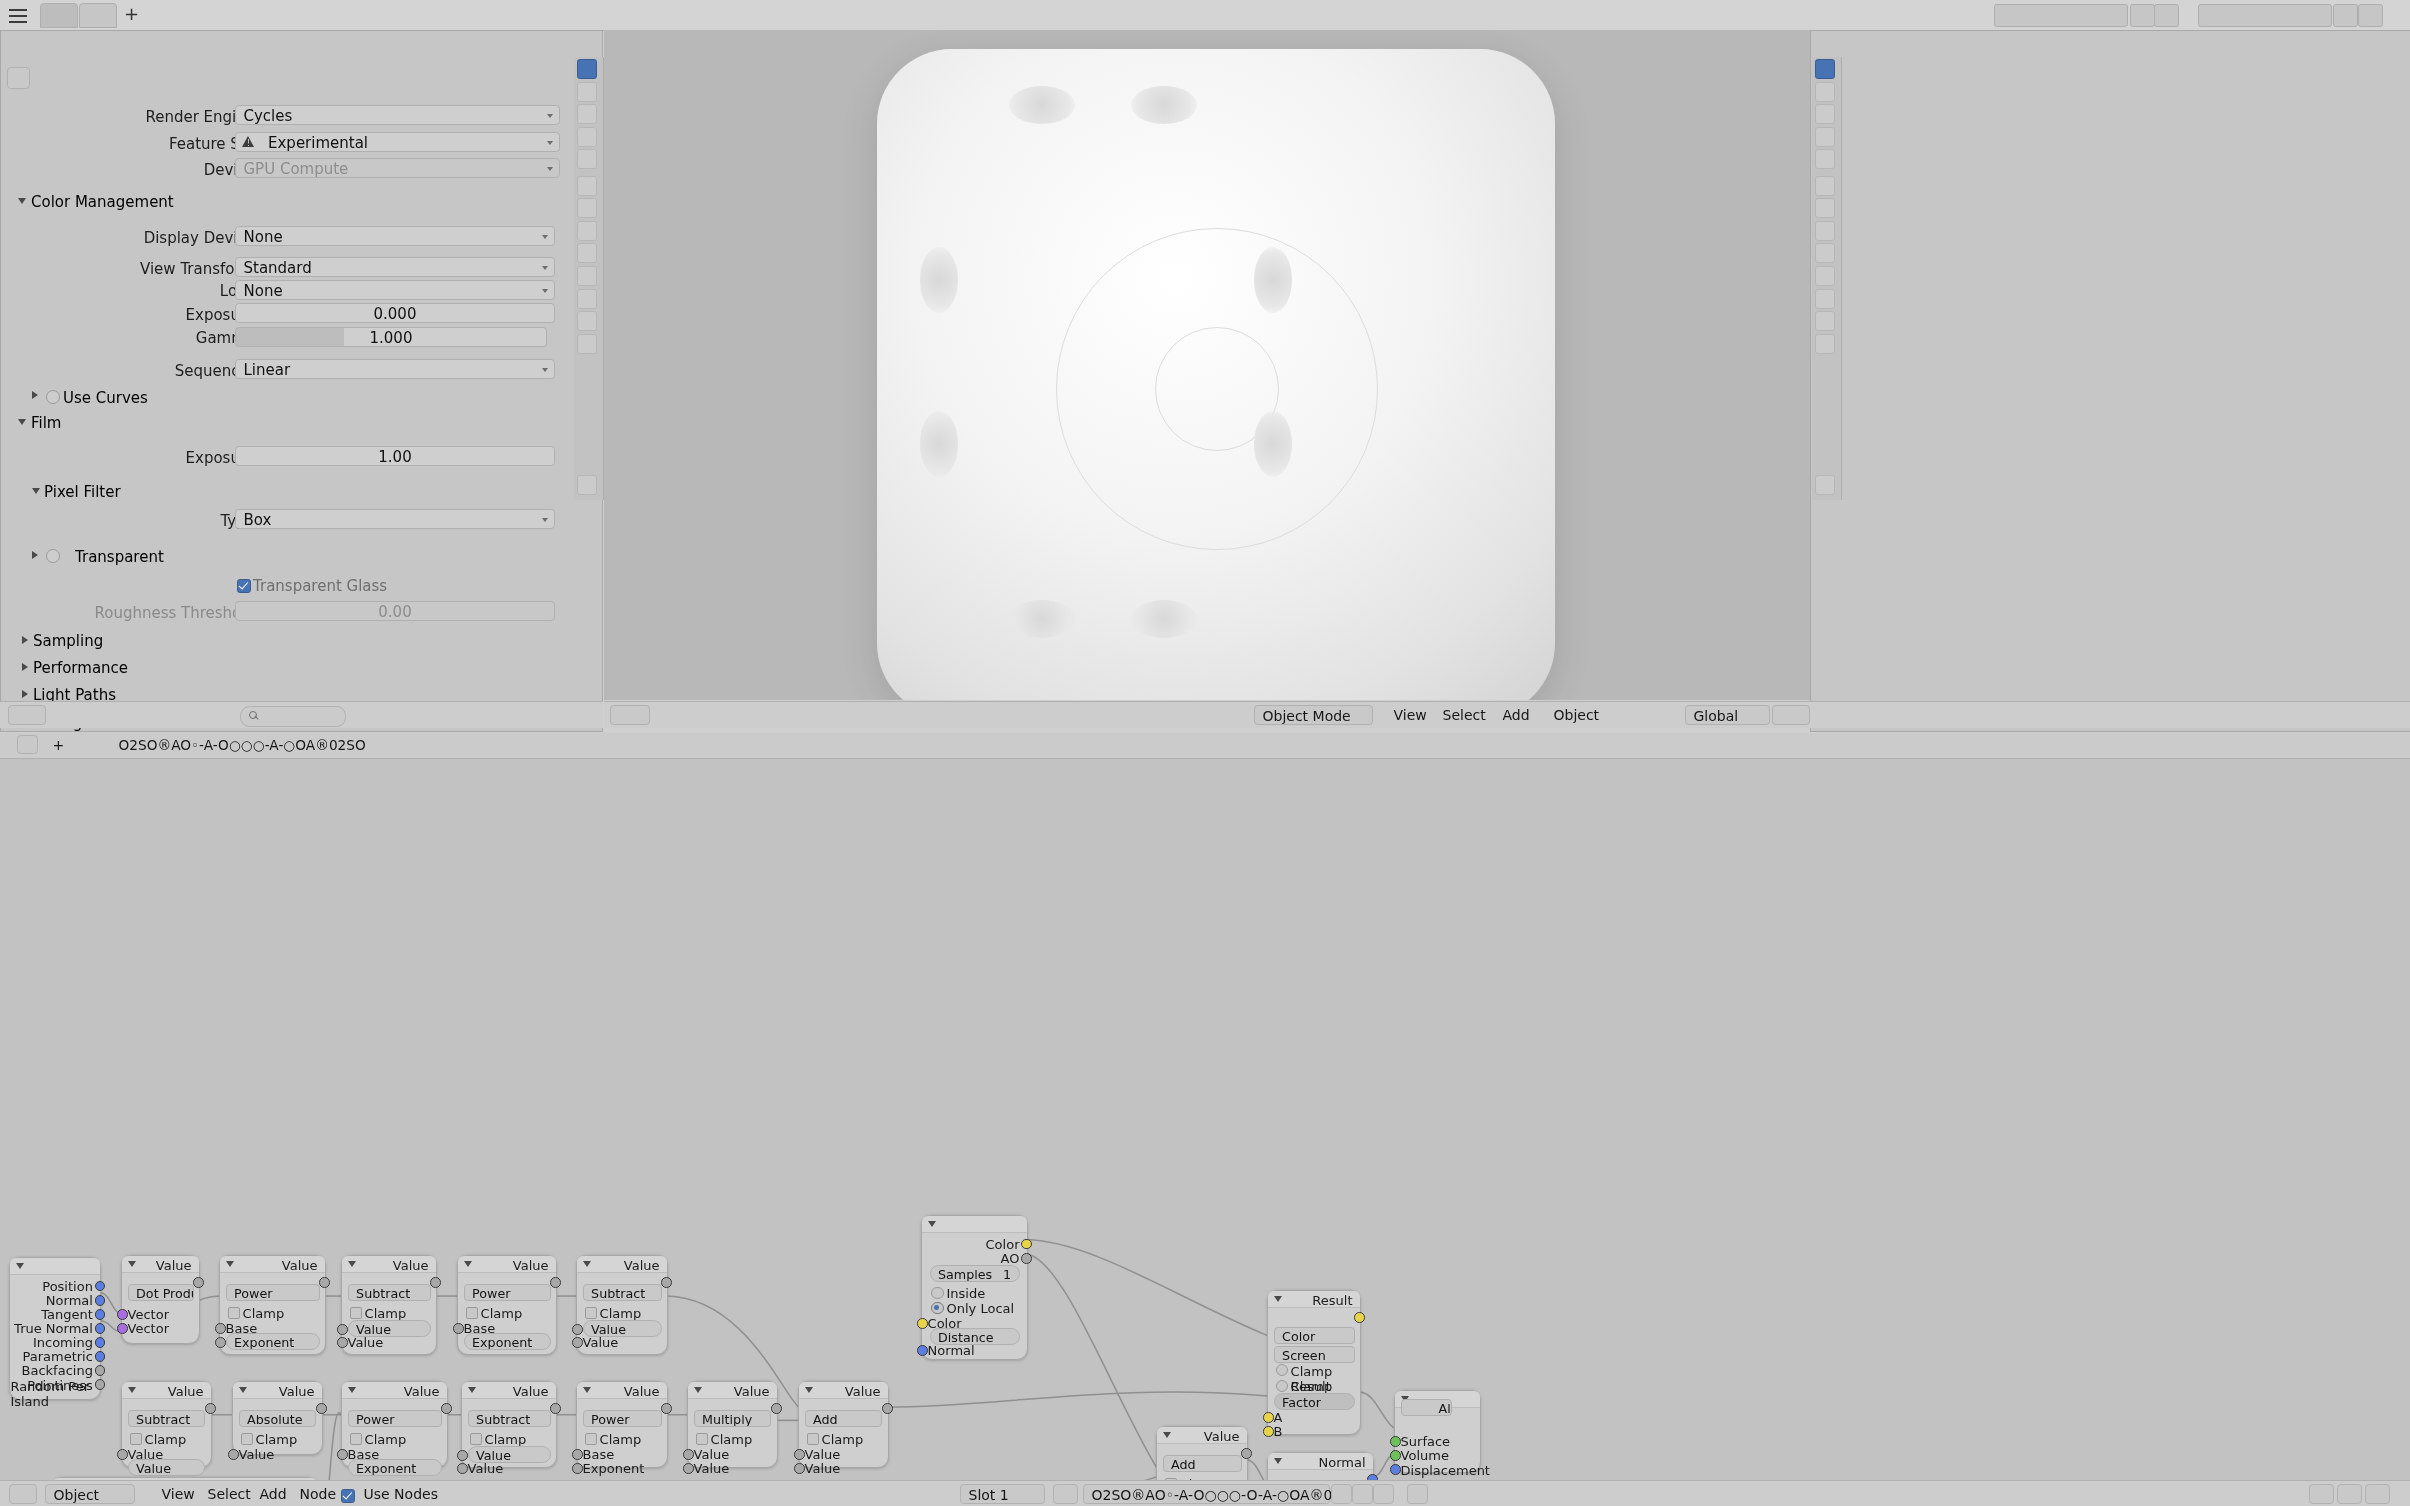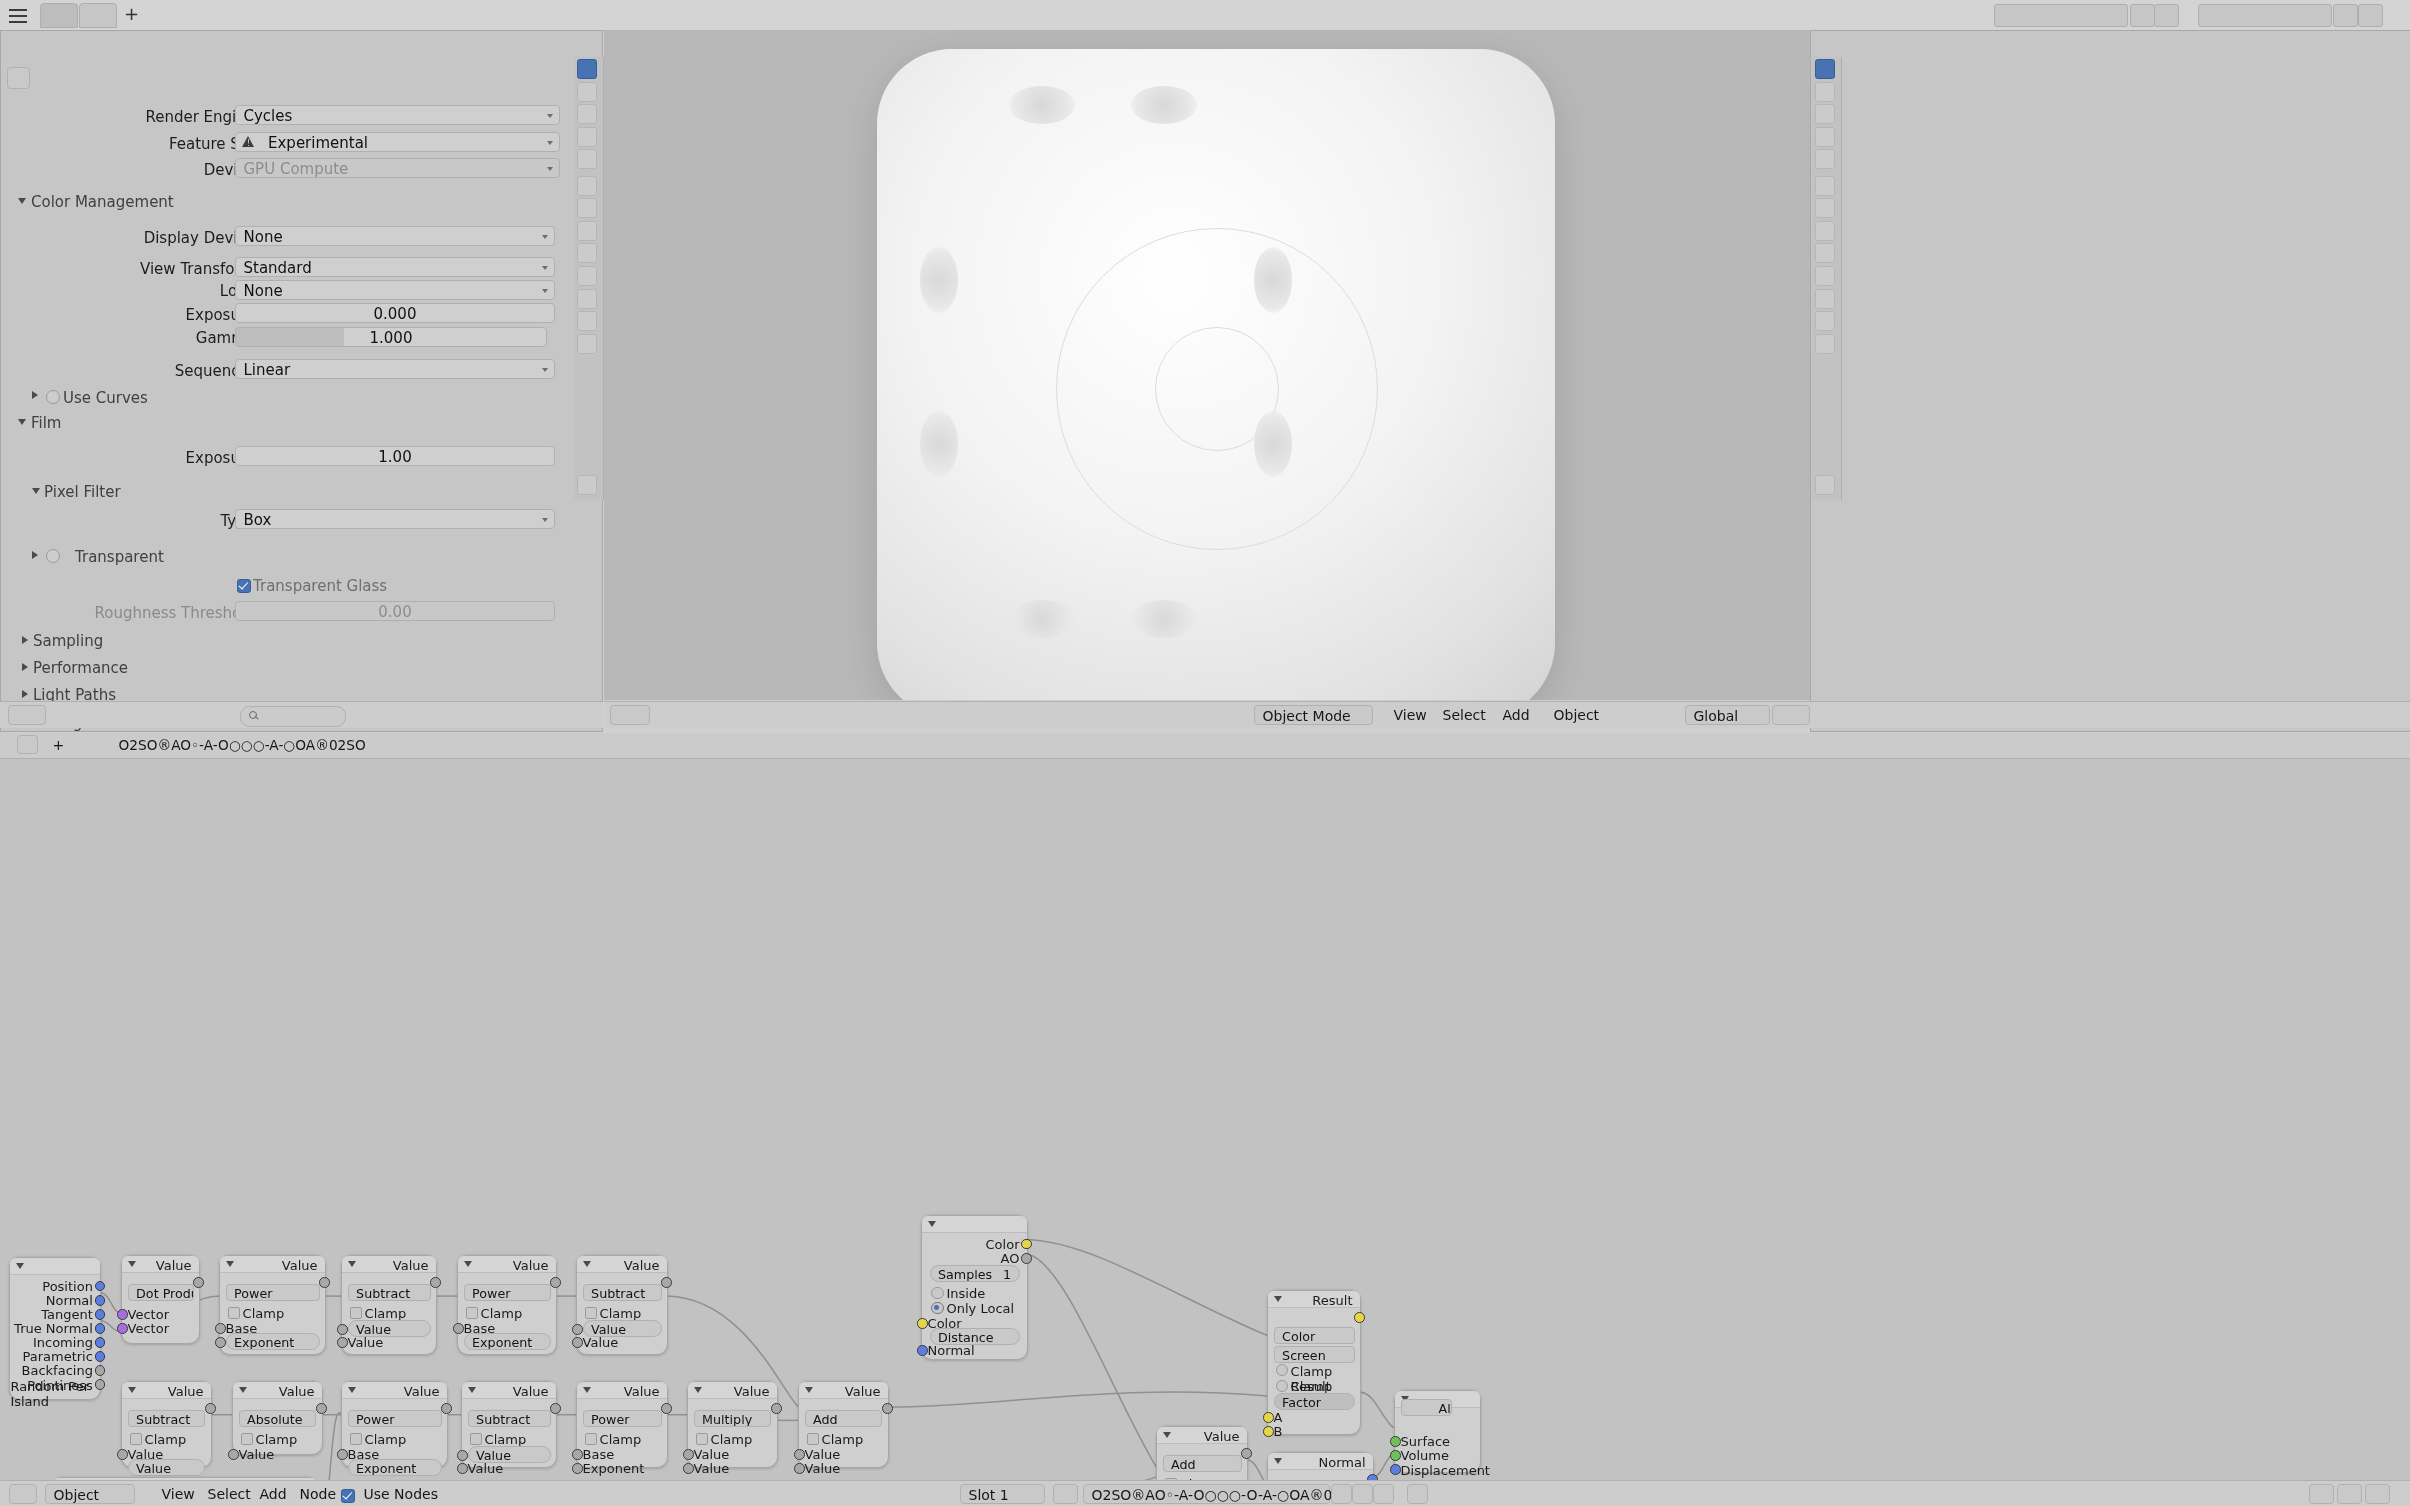--- a/index.html
+++ b/index.html
@@ -13,21 +13,21 @@
   .tab{position:absolute;top:2.8px;height:23.5px;background:#bdbdbd;border:0.9px solid #aeaeae;border-radius:3.8px 3.8px 0 0;}
   .tab.t1{left:40px;width:36px;}
   .tab.t2{left:79px;width:36px;background:#c6c6c6;}
   .tab.plus{left:121px;width:21px;background:transparent;border:none;color:#333;font-size:18px;line-height:21px;text-align:center;}
   .tr-widget{position:absolute;top:3.8px;height:21px;background:#c6c6c6;border:0.9px solid #aeaeae;border-radius:2.8px;}
   .lbl{position:absolute;font-size:15px;color:#1d1d1d;text-align:right;white-space:nowrap;}
   .fld{position:absolute;height:20px;background:#cfcfcf;border:0.9px solid #b0b0b0;border-radius:3.8px;font-size:15px;color:#111;line-height:20px;padding:0 7.5px;box-sizing:border-box;white-space:nowrap;overflow:hidden;}
   .fld.dim{color:#8d8d8d;background:#c8c8c8;}
   .fld.center{text-align:center;padding:0;}
   .drop:after{content:"";position:absolute;right:5.6px;top:7.5px;border-left:3.8px solid transparent;border-right:3.8px solid transparent;border-top:4.7px solid #6d6d6d;}
-  .sec{position:absolute;font-size:15px;color:#404040;}
+  .sec{position:absolute;font-size:15px;color:#000000;}
   .tri{position:absolute;width:0;height:0;border-top:4.7px solid transparent;border-bottom:4.7px solid transparent;border-left:6.6px solid #4a4a4a;}
   .tri.open{border-left:4.7px solid transparent;border-right:4.7px solid transparent;border-top:6.6px solid #4a4a4a;border-bottom:0;}
   .ckbox{position:absolute;width:12.2px;height:12.2px;border:0.9px solid #9a9a9a;border-radius:2.8px;background:#cdcdcd;}
   .ckbox.on{background:#4772b3;border-color:#3a5e94;}
   .ckbox.on:after{content:"";position:absolute;left:2.8px;top:0px;width:3.8px;height:7.5px;border:solid #fff;border-width:0 1.9px 1.9px 0;transform:rotate(42deg);}
   .radio{position:absolute;width:12.2px;height:12.2px;border:0.9px solid #9a9a9a;border-radius:50%;background:#cdcdcd;}
   .warn{position:absolute;width:13px;height:12.2px;}
   .warn:before{content:"";position:absolute;left:0;top:0;border-left:6.6px solid transparent;border-right:6.6px solid transparent;border-bottom:11.3px solid #3d3d3d;}
   .warn:after{content:"!";position:absolute;left:4.7px;top:1.9px;font-size:8.5px;color:#d9d9d9;}
 

